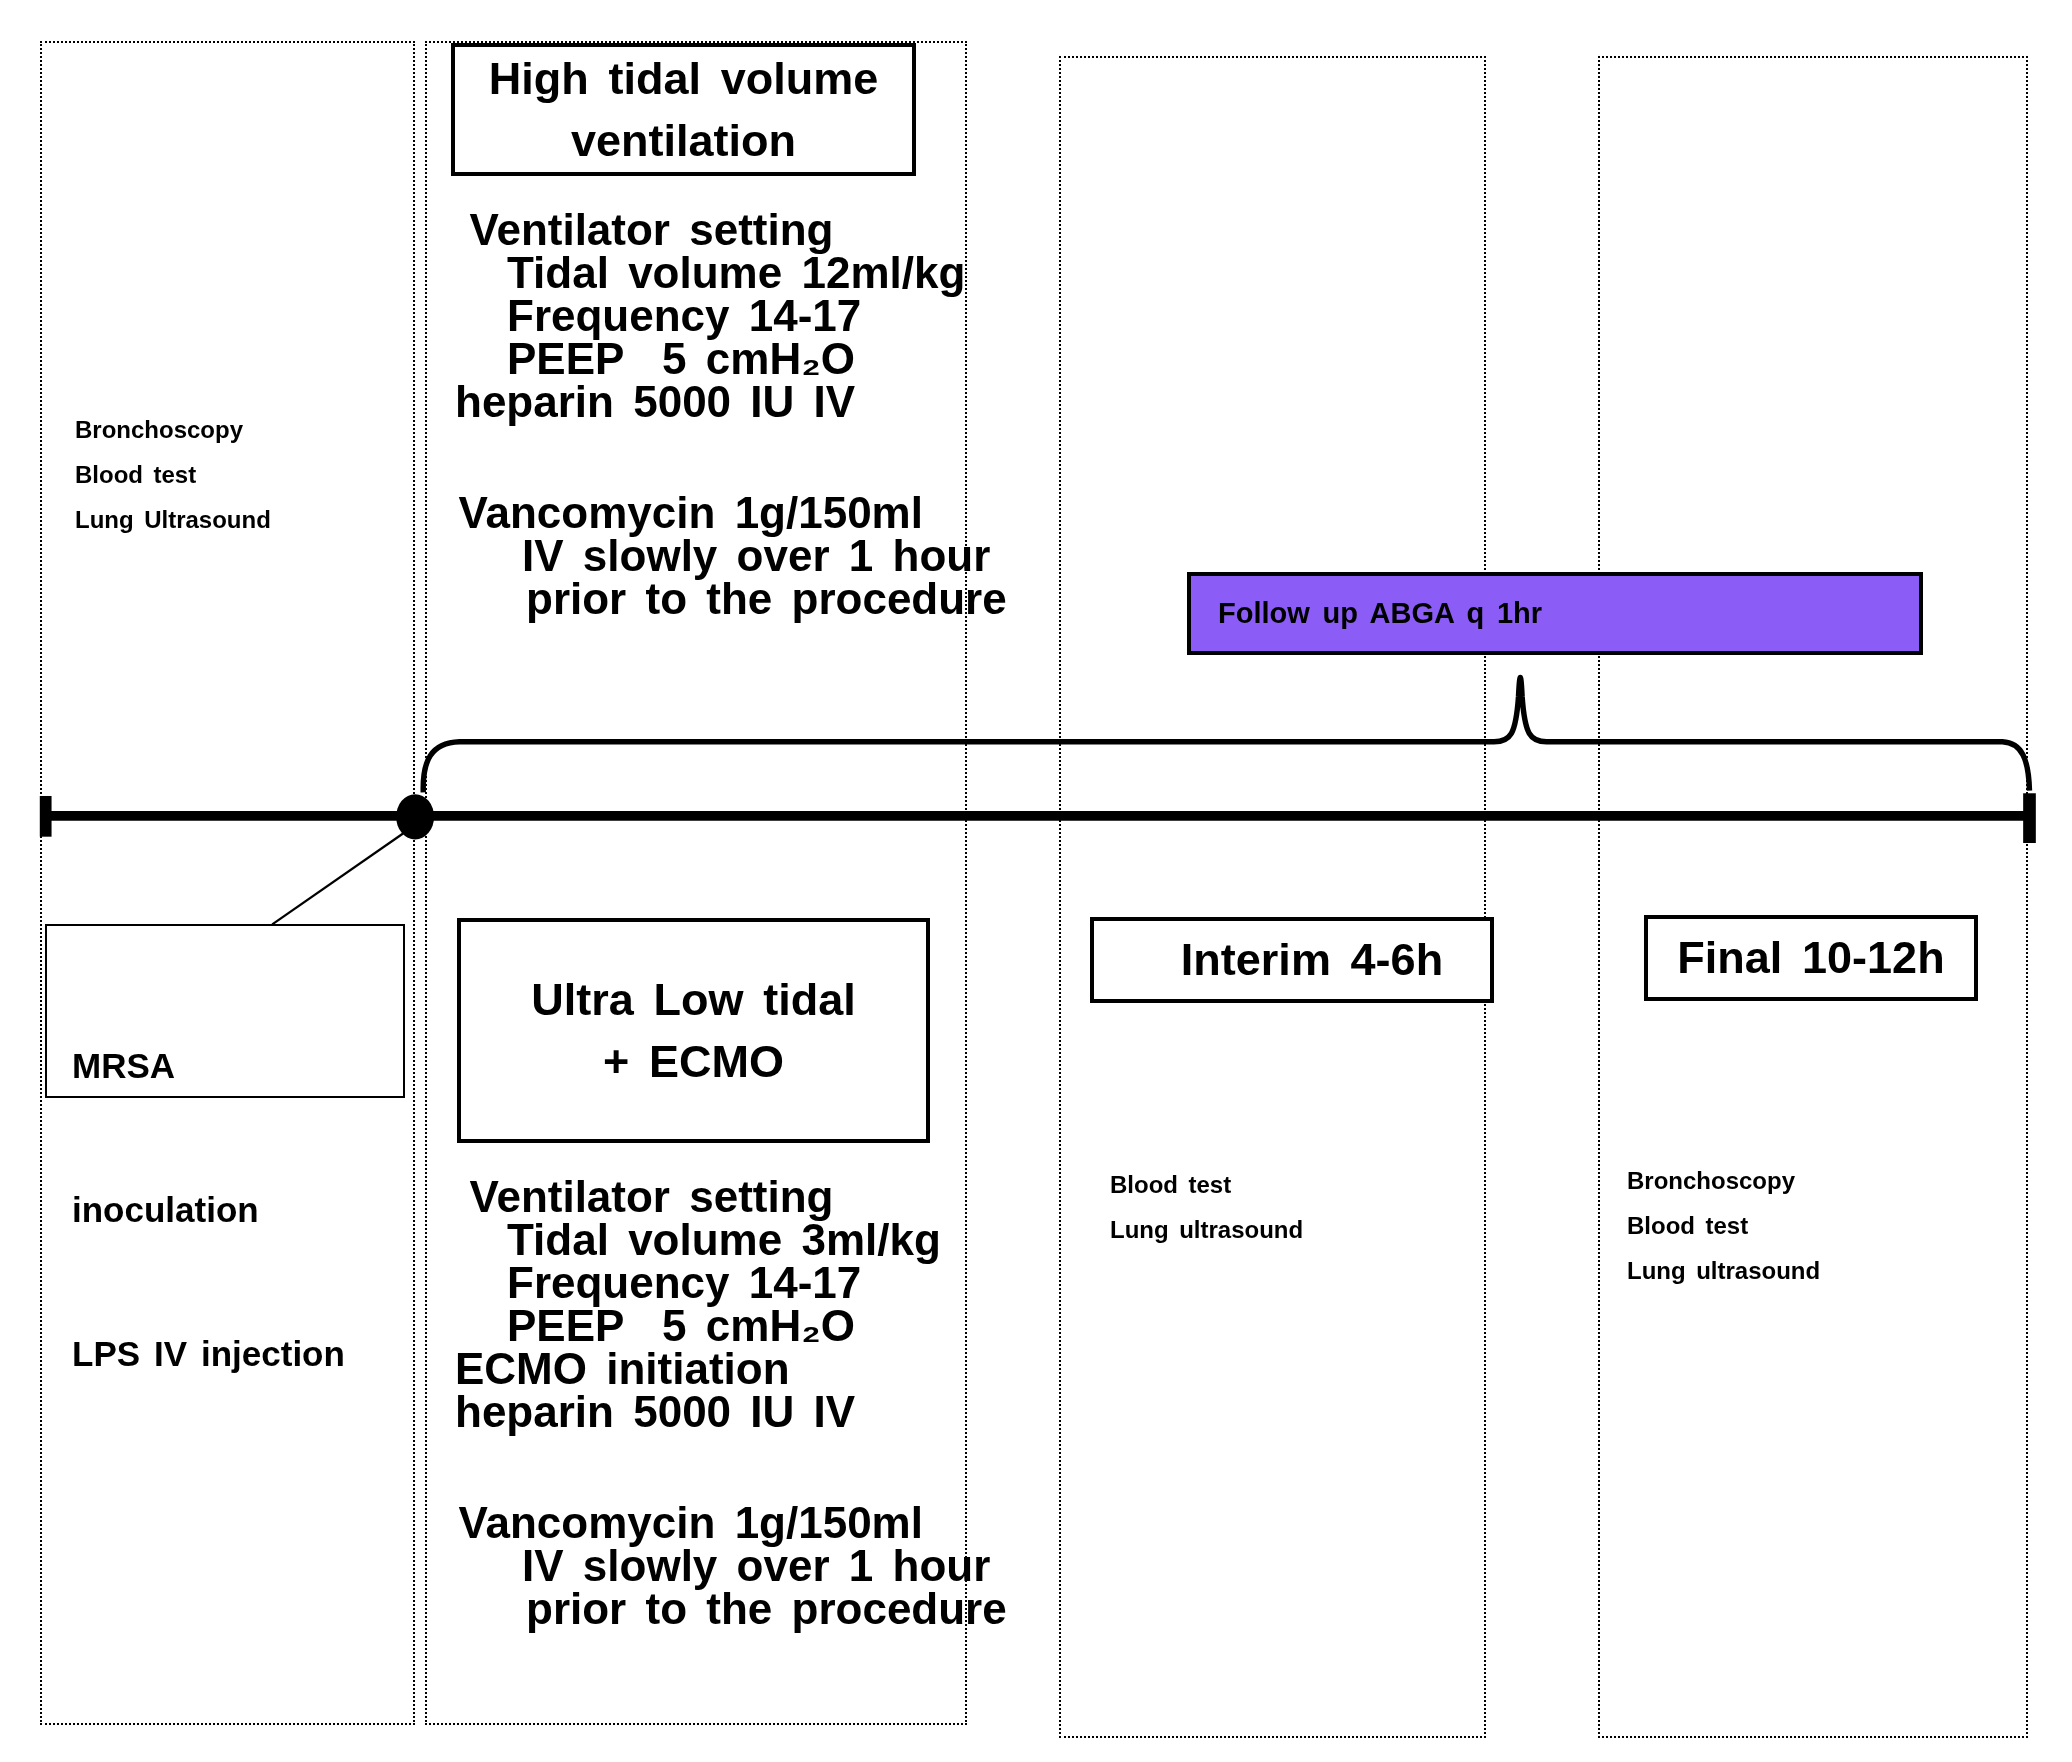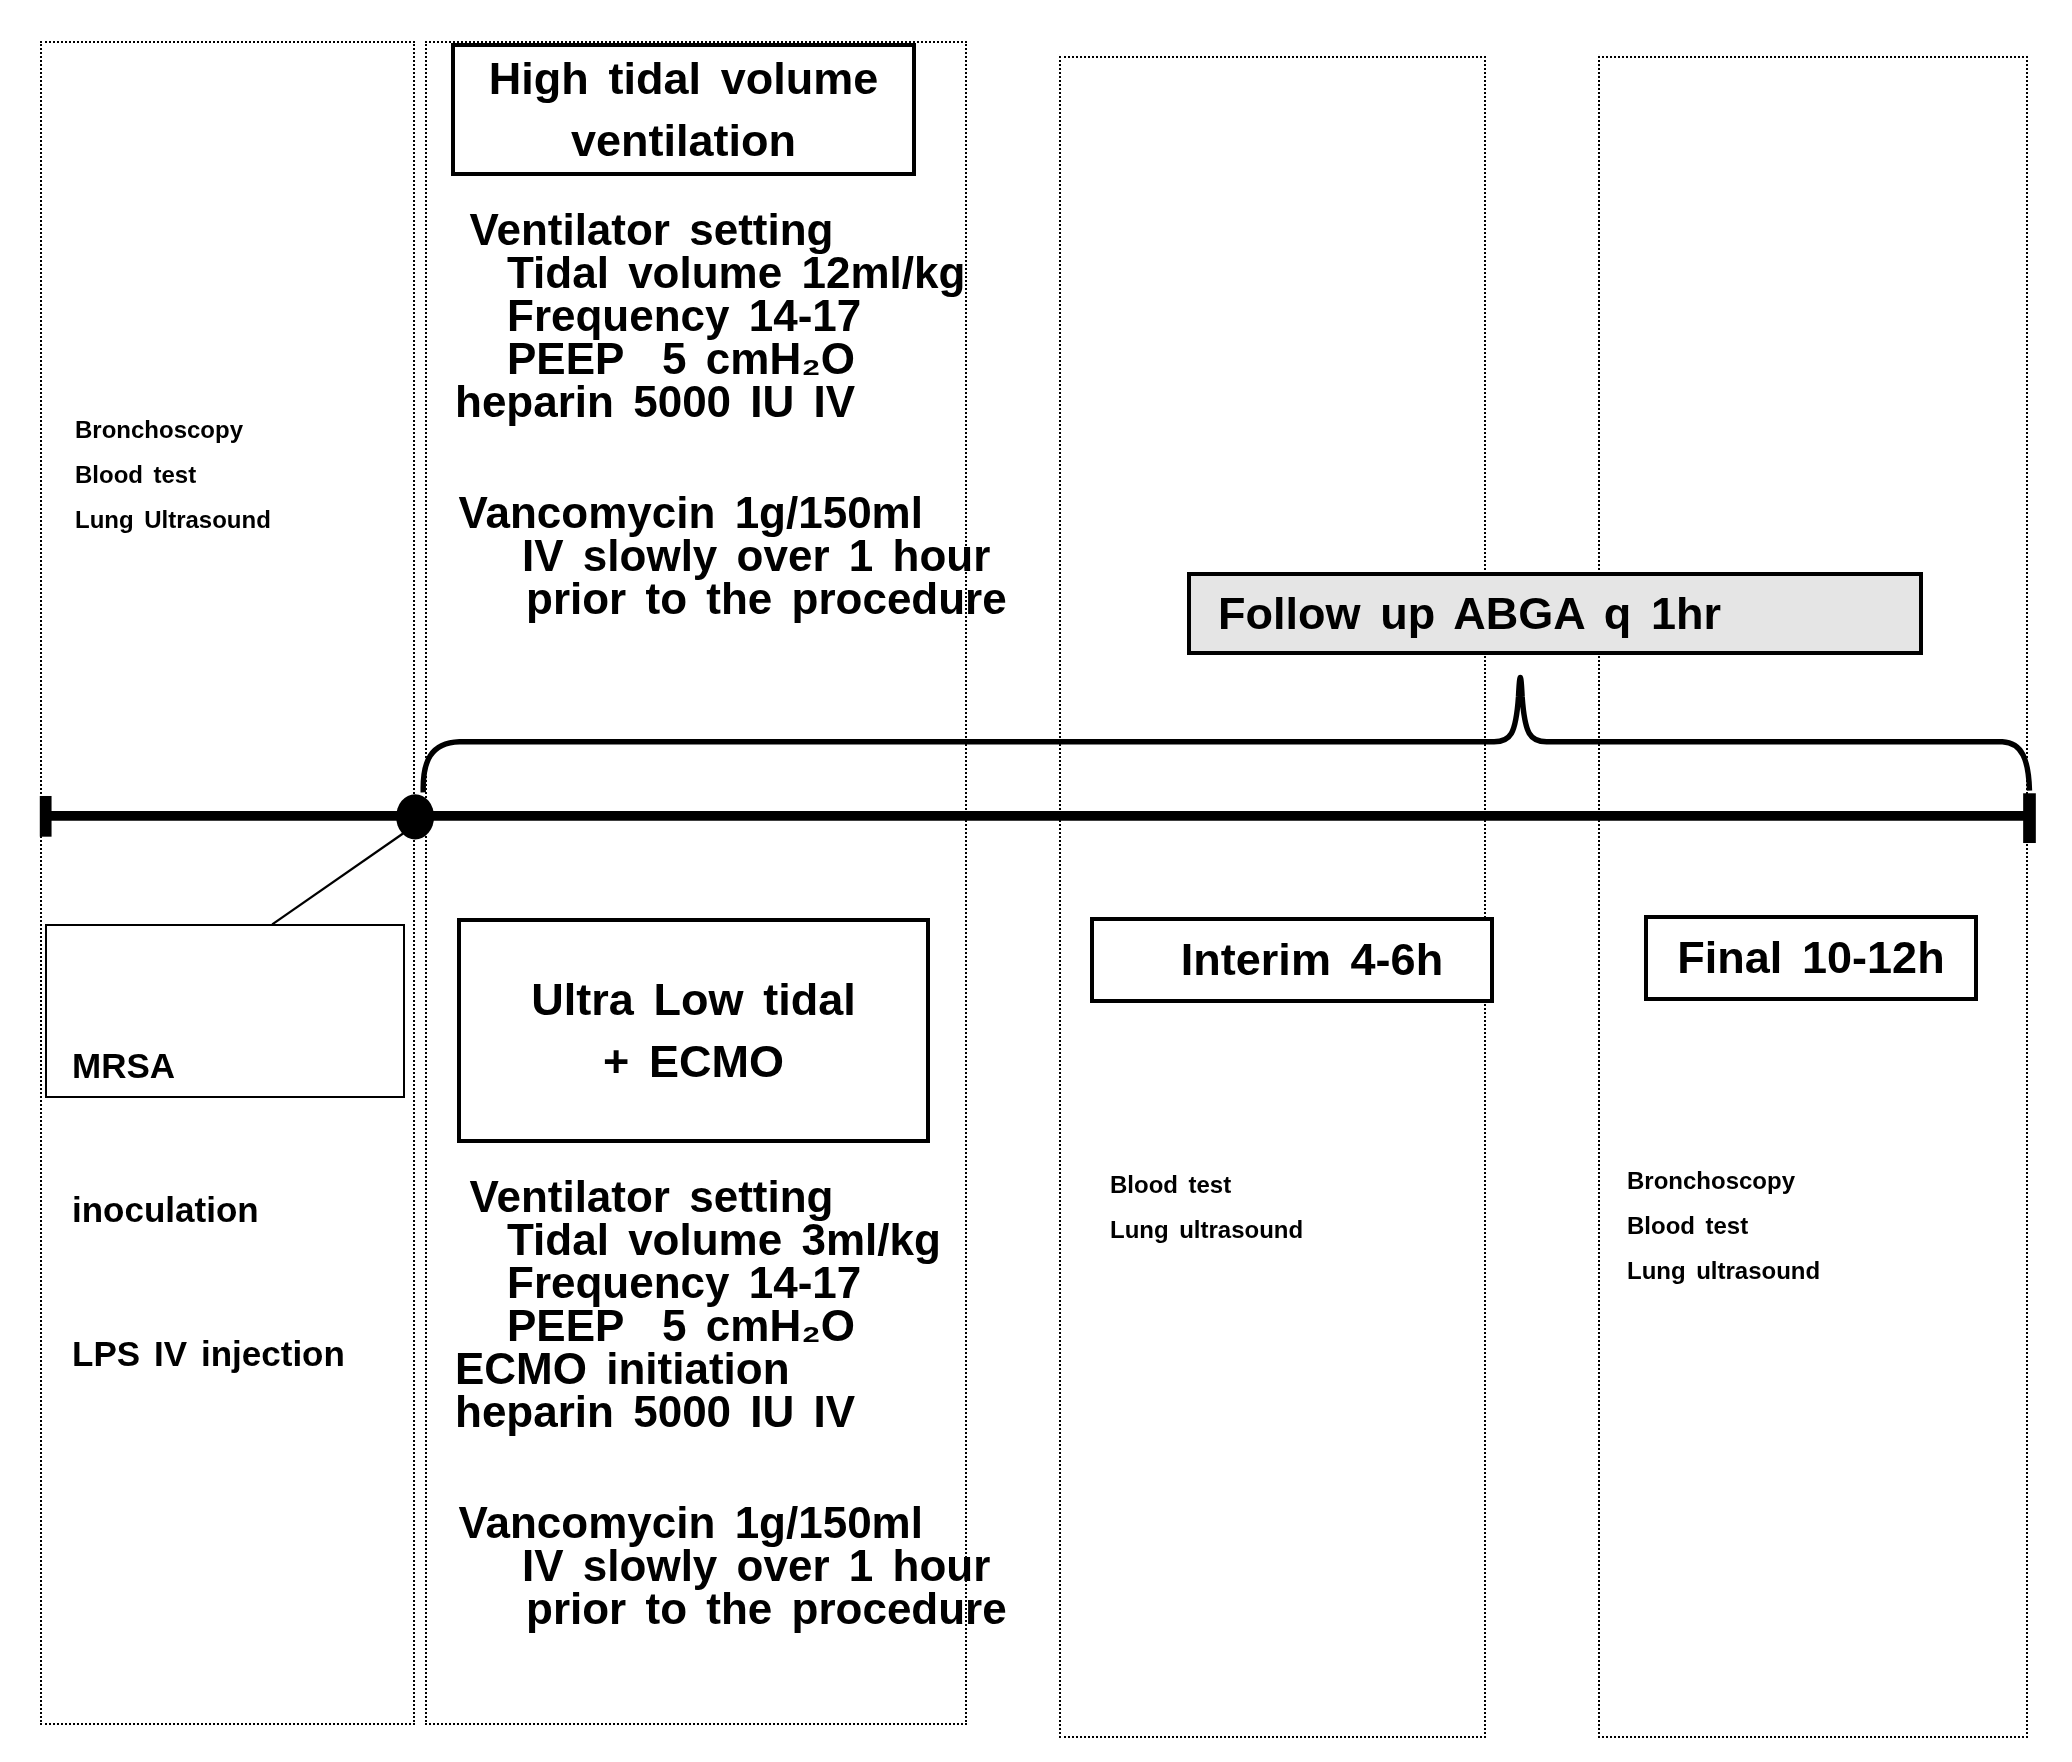--- a/index.html
+++ b/index.html
@@ -17,23 +17,23 @@
   .titlebox{font-size:45px;line-height:62px;word-spacing:0.16em;}
   .tl{white-space:pre;font-size:44px;line-height:43px;word-spacing:0.16em;}
   .bigline{white-space:pre;font-size:24px;line-height:45px;word-spacing:0.16em;}
   .ind-a{padding-left:14.5px;}
   .ind-b{padding-left:52px;}
   .ind-c{padding-left:67px;}
   .ind-d{padding-left:71px;}
   .gap-above{margin-top:68px;}
   .textblock{position:absolute;}
   .abga-box{
-    position:absolute;border:4.5px solid #000;background:#e5e5e5;
+    position:absolute;border:4.5px solid #000;background:#8b5cf6;
     display:flex;align-items:center;
-    font-size:45px;word-spacing:0.16em;padding-left:27px;
+    font-size:29px;word-spacing:0.16em;padding-left:27px;
   }
   .mrsa-box{
     position:absolute;border:2.7px solid #000;background:#fff;
     padding:20px 0 0 25px;
     font-size:35px;line-height:48px;word-spacing:0.12em;white-space:pre;
   }
   svg{position:absolute;left:0;top:0;}
 </style>
 </head>
 <body>

